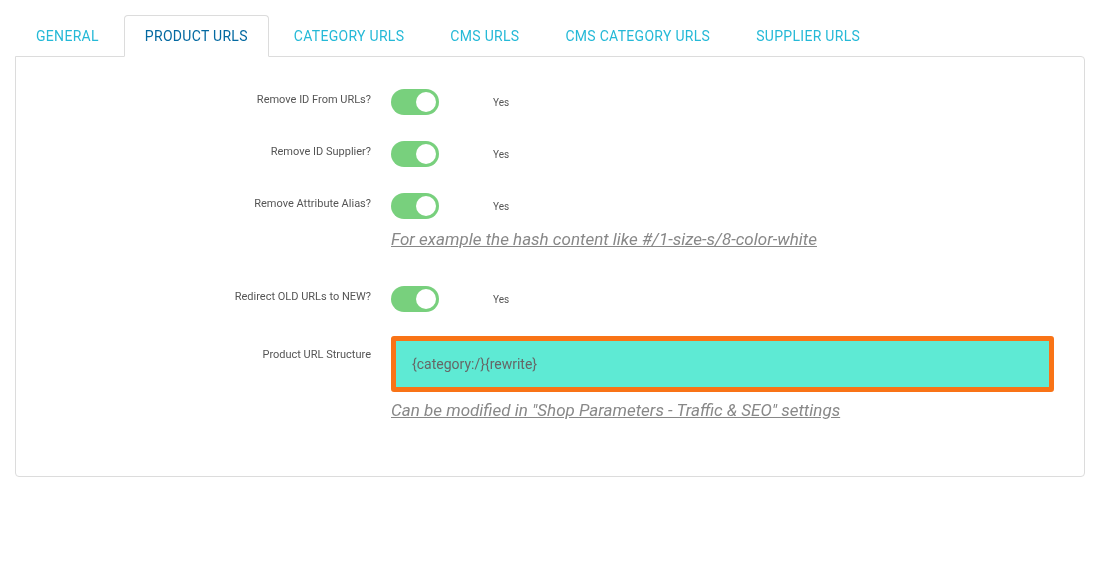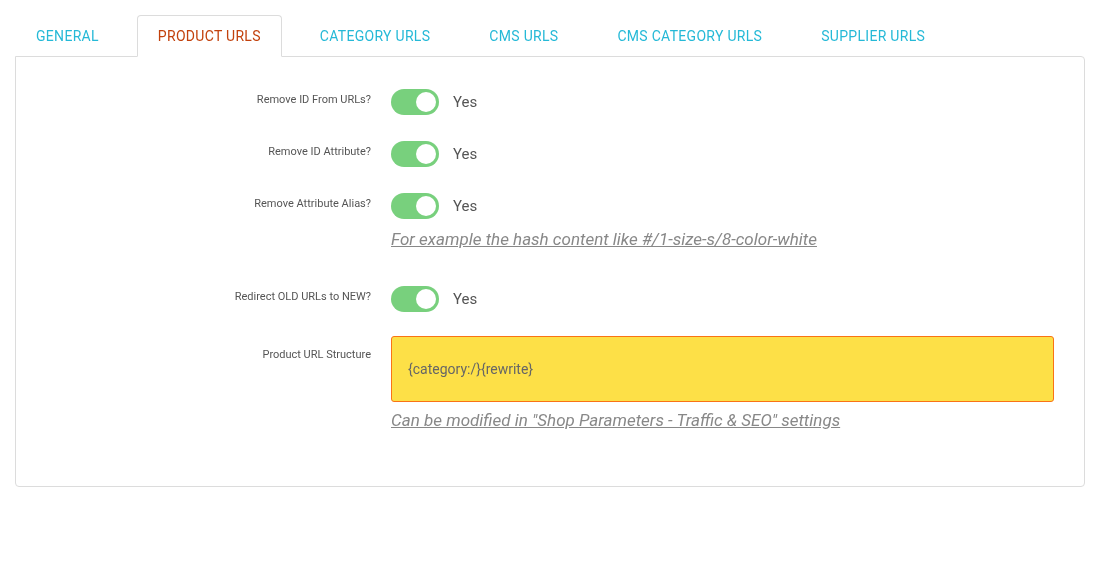--- a/index.html
+++ b/index.html
@@ -9,36 +9,36 @@
     }
     body {
       font-family: -apple-system, BlinkMacSystemFont, "Segoe UI", Roboto, "Helvetica Neue", Arial, sans-serif;
       background: #ffffff;
       padding: 15px;
       color: #333;
     }
     .tabs {
       display: flex;
       flex-wrap: wrap;
-      gap: 17px;
+      gap: 4px;
       position: relative;
     }
     .tab {
       padding: 12px 20px;
       text-transform: uppercase;
       font-size: 14px;
       font-weight: 400;
       color: #25b9d7;
       cursor: pointer;
       border: 1px solid transparent;
       background: transparent;
       letter-spacing: 0.3px;
     }
     .tab.active {
-      color: #c2410c;
+      color: #0369a1;
       border: 1px solid #dcdcdc;
       border-bottom: 1px solid #fff;
       border-radius: 4px 4px 0 0;
       background: #fff;
       position: relative;
       z-index: 2;
     }
     .tab-second-row {
       width: 100%;
     }
@@ -91,36 +91,37 @@
     .toggle-knob {
       width: 20px;
       height: 20px;
       background: #fff;
       border-radius: 50%;
       position: absolute;
       top: 3px;
       right: 3px;
     }
     .toggle-label {
-      font-size: 15px;
+      font-size: 10px;
       color: #555;
+      margin-left: 40px;
     }
     .helper-text {
       font-size: 17px;
       color: #888;
       font-style: italic;
       text-decoration: underline;
     }
     .text-input {
       width: 100%;
       max-width: 675px;
-      padding: 24px 16px;
-      border: 1px solid #f97316;
+      padding: 15px 16px;
+      border: 5px solid #f97316;
       border-radius: 3px;
-      background: #fde047;
+      background: #5eead4;
       color: #666;
       font-size: 14px;
       font-family: inherit;
     }
     .extra-gap {
       margin-top: 35px;
     }
   </style>
 </head>
 <body>
@@ -142,21 +143,21 @@
       <div class="toggle-wrap">
         <div class="toggle">
           <div class="toggle-knob"></div>
         </div>
         <span class="toggle-label">Yes</span>
       </div>
     </div>
   </div>
 
   <div class="form-row">
-    <div class="form-label">Remove ID Attribute?</div>
+    <div class="form-label">Remove ID Supplier?</div>
     <div class="form-control">
       <div class="toggle-wrap">
         <div class="toggle">
           <div class="toggle-knob"></div>
         </div>
         <span class="toggle-label">Yes</span>
       </div>
     </div>
   </div>
 

